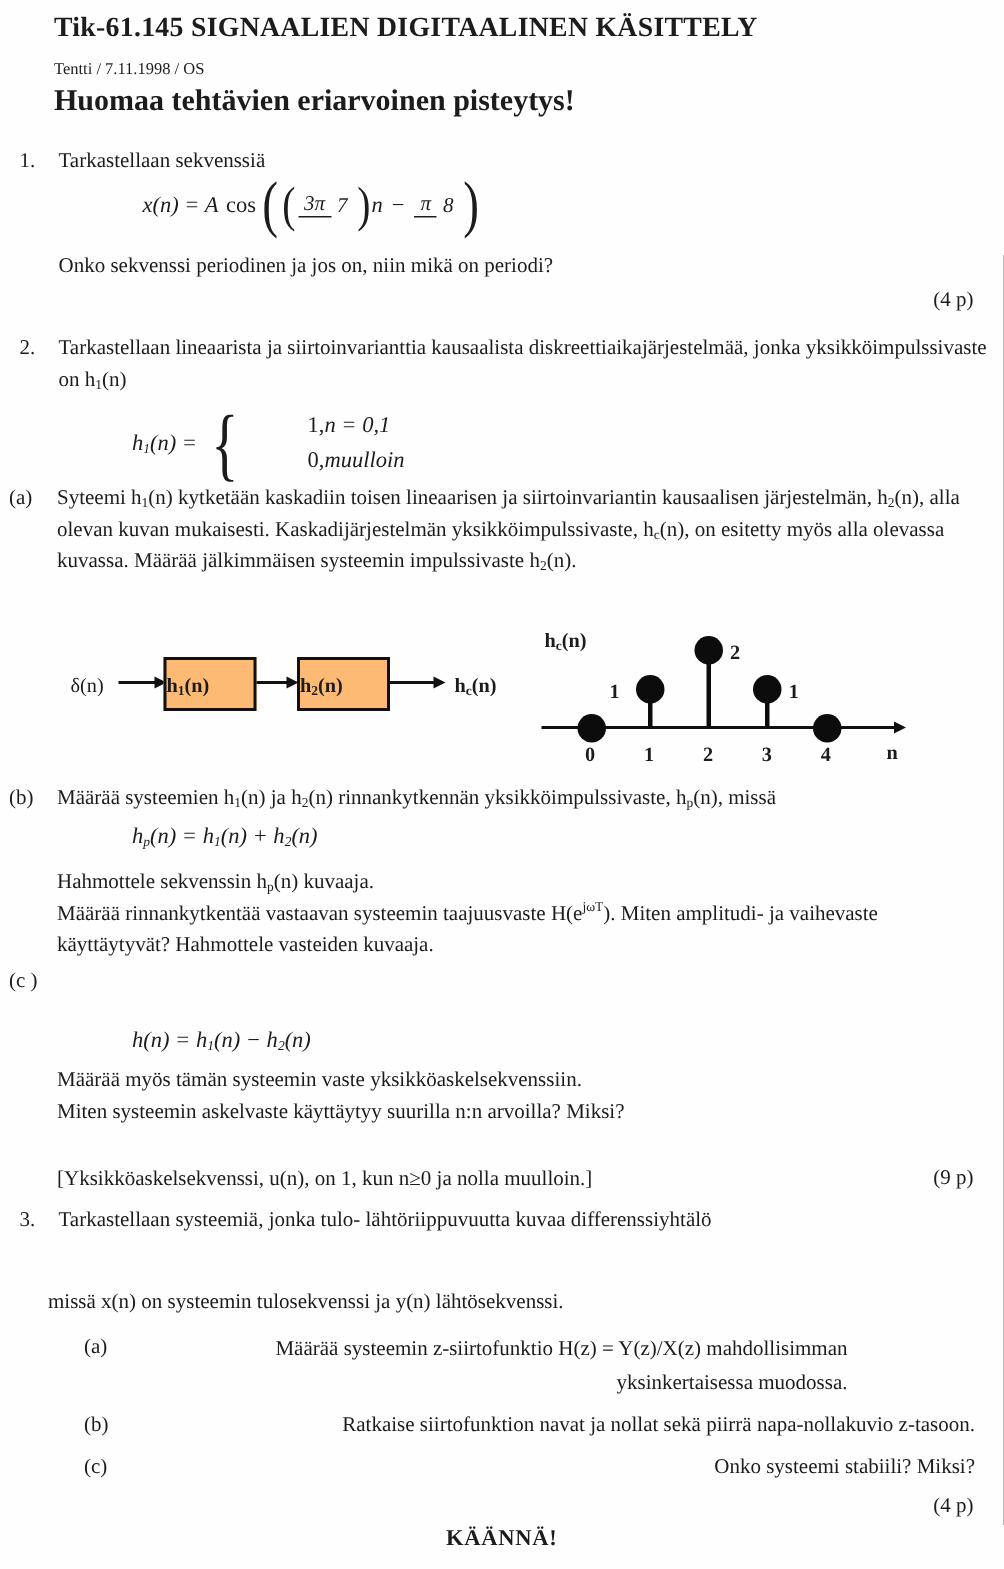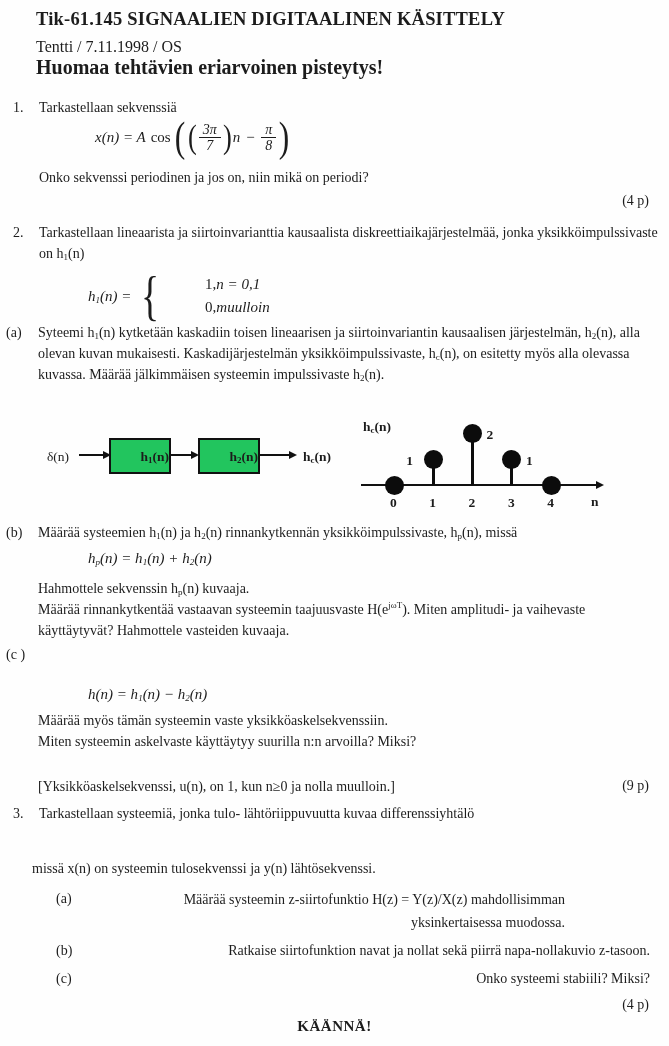--- a/index.html
+++ b/index.html
@@ -4,49 +4,49 @@
 <style>
   html,body{margin:0;padding:0;background:#888;}
   .page{
     position:relative;width:669px;height:1046px;margin:0 auto;
     background:#fefefe;color:#1c1c1c;
     font-family:"Liberation Serif","DejaVu Serif",serif;
     font-size:14px;line-height:21px;overflow:hidden;
   }
   .abs{position:absolute;text-align:right;}
   .title{font-size:18.5px;font-weight:bold;letter-spacing:.2px;}
-  .subtitle{font-size:16px;}
+  .subtitle{font-size:11px;}
   .note{font-size:20px;font-weight:bold;}
   .pts{position:absolute;right:20px;font-size:14px;}
   .qnum{position:absolute;left:13px;}
   .qtext{position:absolute;left:39px;}
   .sublabel{position:absolute;left:6px;}
   .subtext{position:absolute;left:38px;}
   sub{font-size:9px;line-height:0;vertical-align:-2px;}
   sup{font-size:9px;line-height:0;vertical-align:6px;}
   
   .formula{font-style:italic;font-size:15px;white-space:nowrap;}
   .fx{display:flex;align-items:center;}
-  .frac{display:inline-flex;flex-direction:column;align-items:center;vertical-align:middle;font-style:italic;font-size:14px;line-height:15px;margin:0 1px;}
+  .frac{display:inline-flex;flex-direction:row;align-items:center;vertical-align:middle;font-style:italic;font-size:14px;line-height:15px;margin:0 1px;}
   .frac .num{padding:0 4px;border-bottom:1.3px solid #1c1c1c;}
   .frac .den{padding:0 4px;}
   .paren1{font-size:42px;font-weight:300;font-style:normal;line-height:0;transform:scaleX(.75);}
   .paren2{font-size:33px;font-weight:300;font-style:normal;line-height:0;transform:scaleX(.8);}
   .cos{font-style:normal;margin:0 2px 0 5px;}
   
   .cases{display:flex;align-items:center;font-size:15px;}
   .cases-lhs{font-style:italic;margin-right:6px;}
   .brace{font-size:54px;font-weight:300;line-height:50px;margin-right:5px;transform:scaleX(.7);}
   .crow{display:flex;line-height:23px;}
   .cval{width:48px;}
   .ccond{font-style:italic;}
   
   .blockdiag{position:absolute;left:45px;top:435px;width:305px;height:52px;}
   .dbox{position:absolute;top:3px;width:58px;height:32px;border:2px solid #111;
-        display:flex;align-items:center;justify-content:flex-end;font-weight:bold;font-size:13.5px;background:#22c55e;}
+        display:flex;align-items:center;justify-content:flex-start;font-weight:bold;font-size:13.5px;background:#fdba74;}
   .aline{position:absolute;height:1.6px;background:#111;top:19px;}
   .ahead{position:absolute;width:0;height:0;border-left:8px solid #111;border-top:4px solid transparent;border-bottom:4px solid transparent;top:16px;}
   .dlabel{position:absolute;top:11px;font-size:13.5px;}
   
   .stemplot{position:absolute;left:355px;top:415px;width:262px;height:95px;}
   .stem-axis{position:absolute;left:6px;top:69px;width:238px;height:1.8px;background:#111;}
   .stem-axis-head{position:absolute;left:241px;top:66px;width:0;height:0;border-left:8px solid #111;border-top:4px solid transparent;border-bottom:4px solid transparent;}
   .stem-label{position:absolute;left:8px;top:1px;font-weight:bold;font-size:13.5px;}
   .stem-xlabel{position:absolute;left:236px;top:76px;font-weight:bold;font-size:13.5px;}
   .stem-ball{position:absolute;width:19px;height:19px;border-radius:50%;background:#0c0c0c;}

